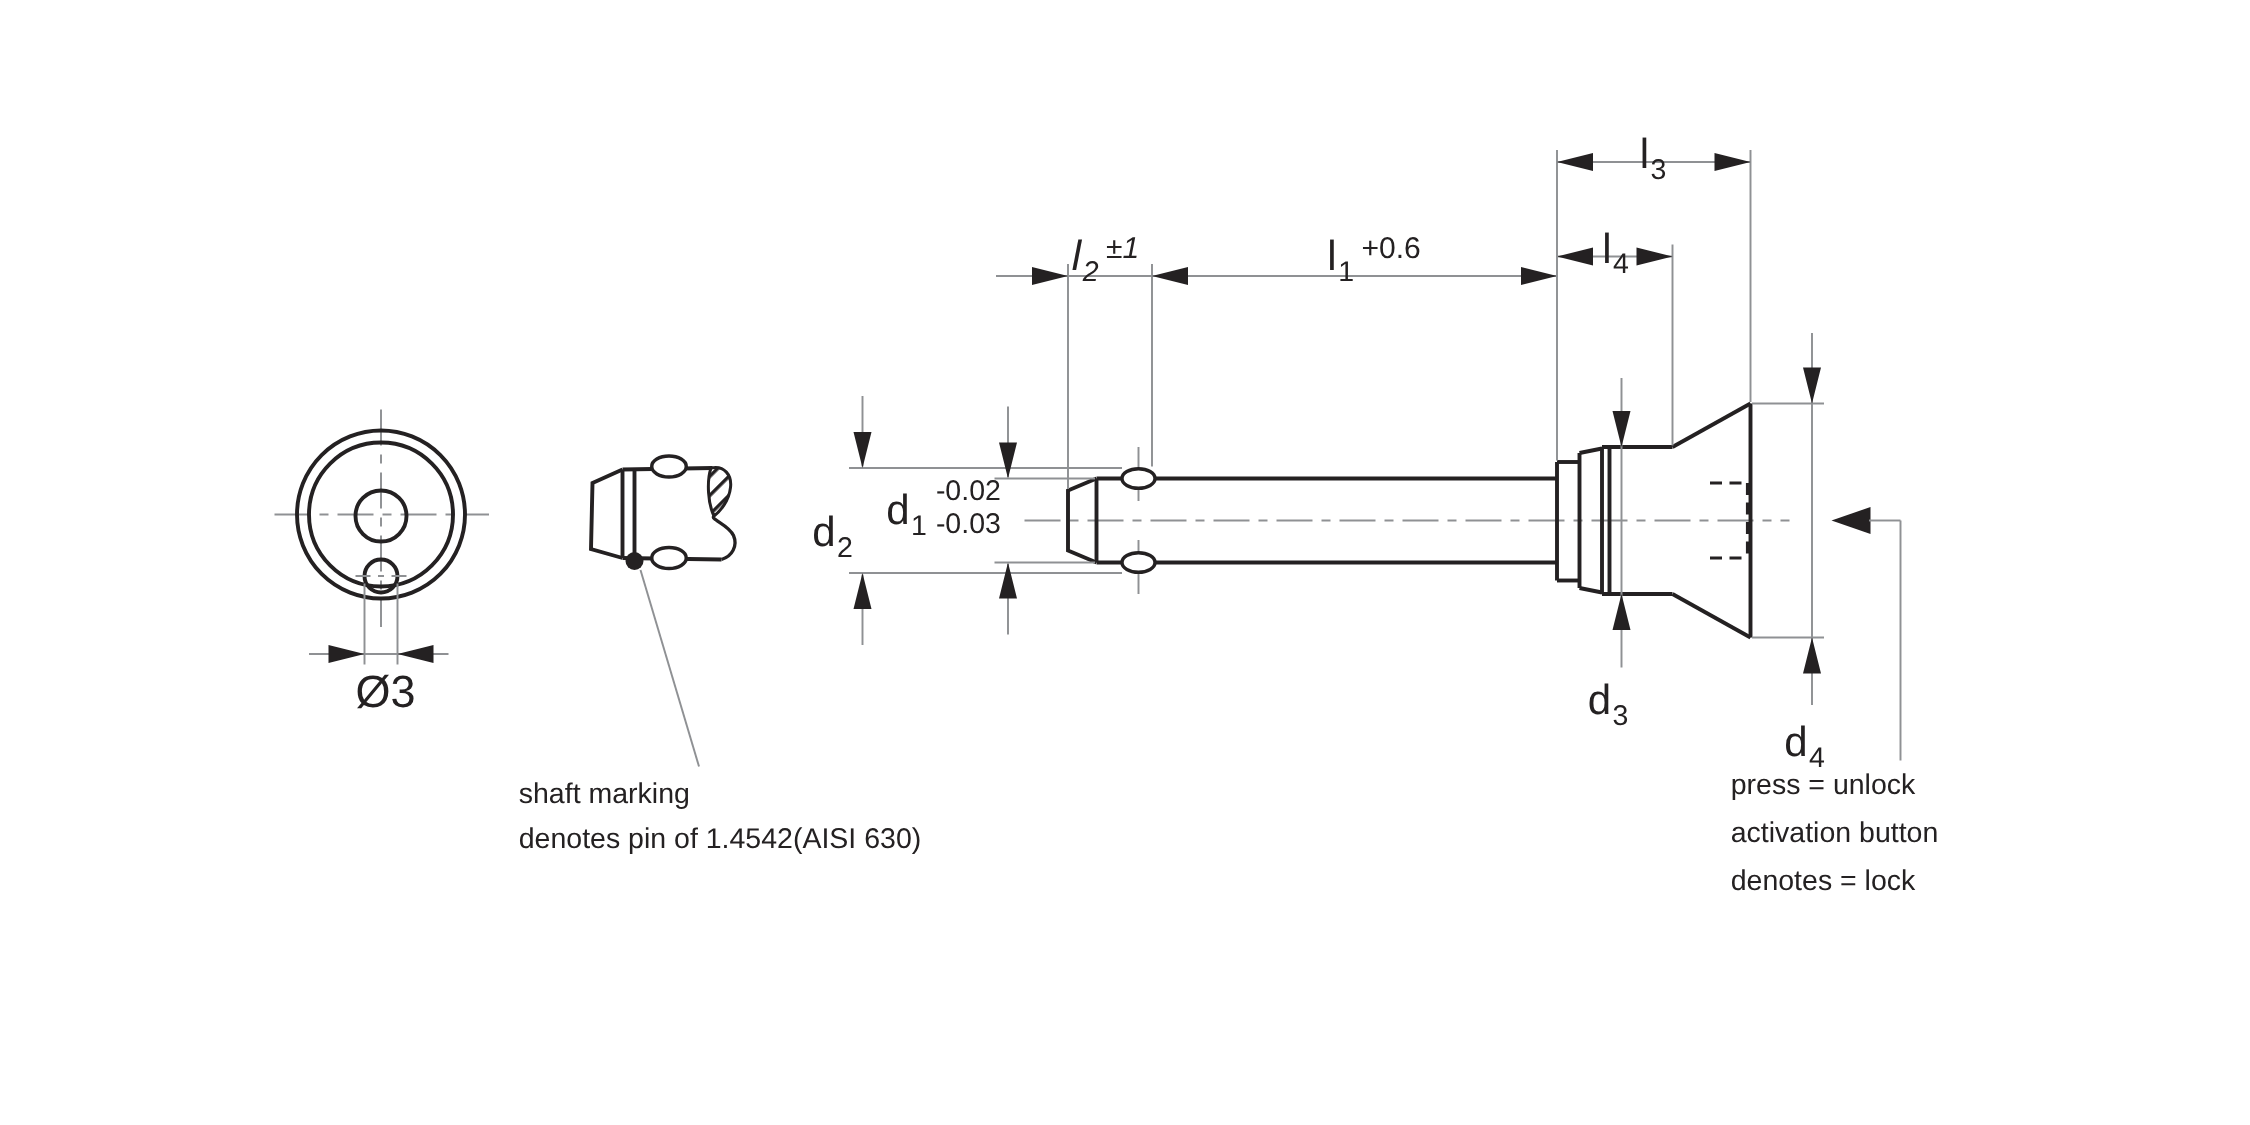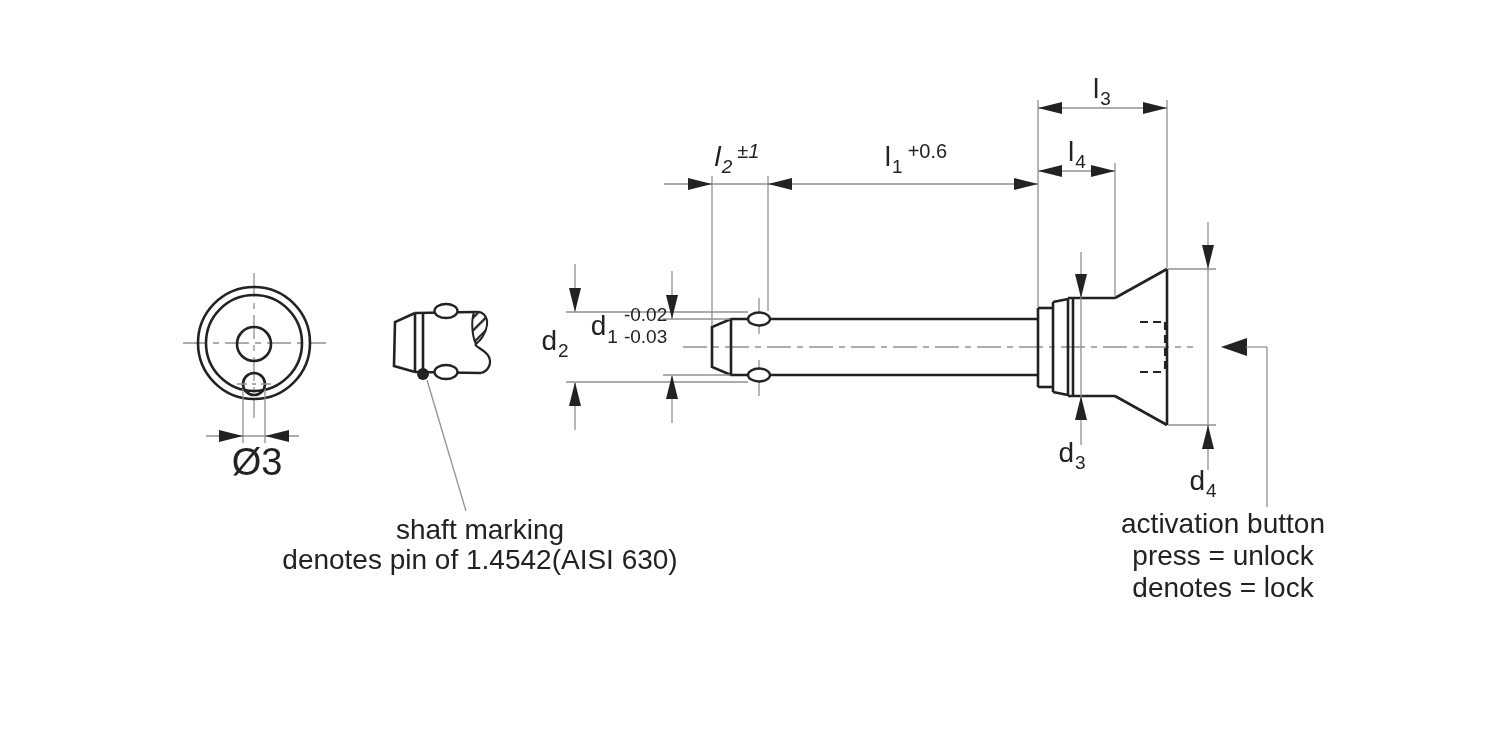--- a/index.html
+++ b/index.html
@@ -25,32 +25,32 @@
   .dim{stroke:var(--c-dim);stroke-width:1.3;fill:none;}
   .cl{stroke:var(--c-dim);stroke-width:1.3;fill:none;stroke-dasharray:24 6 6 6;}
   .cls{stroke:var(--c-dim);stroke-width:1.3;fill:none;stroke-dasharray:10 5 4 5;}
   .hid{stroke:var(--c-outline);stroke-width:2.1;fill:none;stroke-dasharray:8 5;}
   .arr{fill:var(--c-outline);stroke:none;}
   .blk{fill:var(--c-outline);stroke:none;}
   
   .label-layer{position:absolute;left:0;top:0;width:100%;height:100%;pointer-events:none;}
   .dim-label{
     position:absolute;transform:translate(-50%,-50%);
-    white-space:nowrap;font-size:28px;line-height:1;color:var(--c-text);
+    white-space:nowrap;font-size:28px;line-height:1;color:var(--c-text);margin-top:14px;
   }
   .dim-label .sub{font-size:19px;position:relative;top:7px;margin-left:1px;}
   .dim-label .tol{font-size:20px;position:relative;top:-8px;margin-left:5px;}
   .tol-stack{
     display:inline-flex;flex-direction:column;vertical-align:middle;
     font-size:19px;line-height:1.18;margin-left:6px;text-align:left;position:relative;top:-2px;
   }
-  .big-label{position:absolute;transform:translate(-50%,-50%);font-size:38px;white-space:nowrap;}
+  .big-label{position:absolute;transform:translate(-50%,-50%);font-size:30px;white-space:nowrap;}
   .note{
     position:absolute;transform:translateX(-50%);
-    text-align:center;font-size:28px;white-space:nowrap;
+    text-align:left;font-size:19px;white-space:nowrap;
   }
   .note-left{line-height:30px;}
   .note-right{line-height:32px;}
 </style>
 </head>
 <body>
 
 <div id="canvas">
 
   <svg id="drawing" width="1500" height="750" viewBox="0 0 1500 750" xmlns="http://www.w3.org/2000/svg">
@@ -212,19 +212,19 @@
     <span class="dim-label" style="left:1203px;top:481px;"><span>d</span><span class="sub">4</span></span>
 
     <span class="big-label" style="left:257px;top:462px;">Ø3</span>
 
     <div class="note note-left" style="left:480px;top:515px;">
       <div>shaft marking</div>
       <div>denotes pin of 1.4542(AISI 630)</div>
     </div>
 
     <div class="note note-right" style="left:1223px;top:508px;">
+      <div>press = unlock</div>
       <div>activation button</div>
-      <div>press = unlock</div>
       <div>denotes = lock</div>
     </div>
 
   </div>
 </div>
 
 </body></html>

